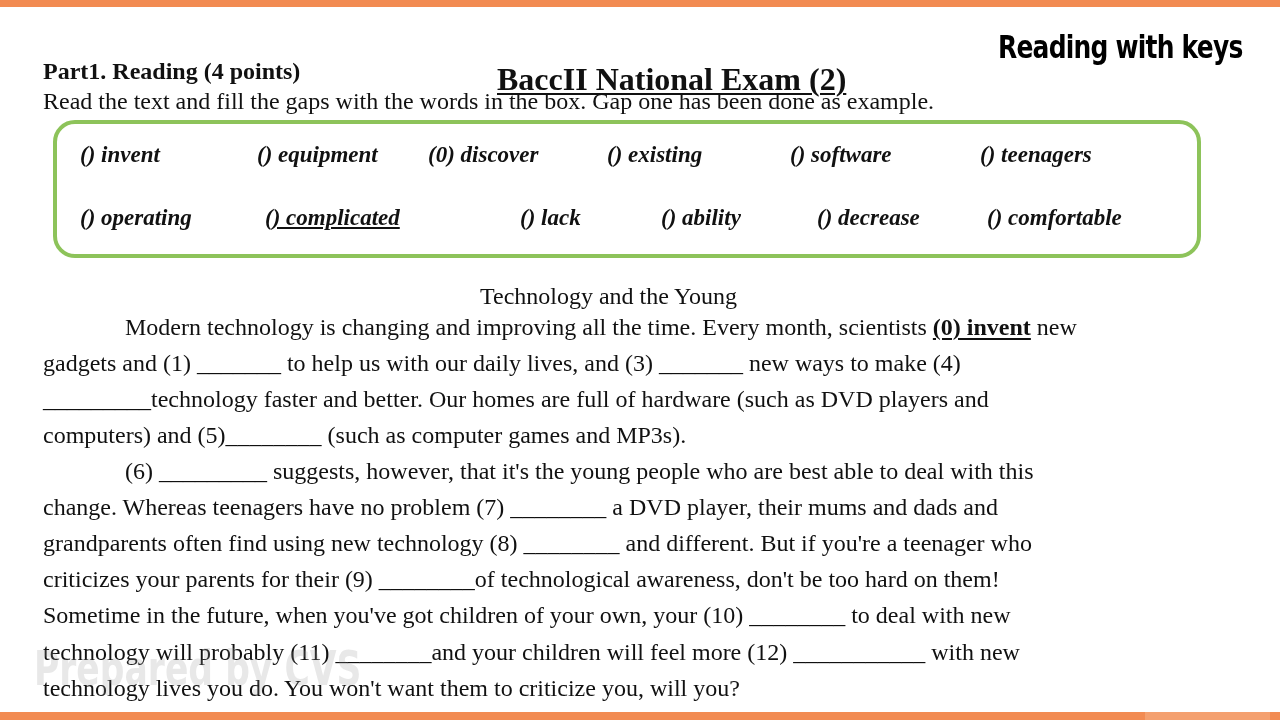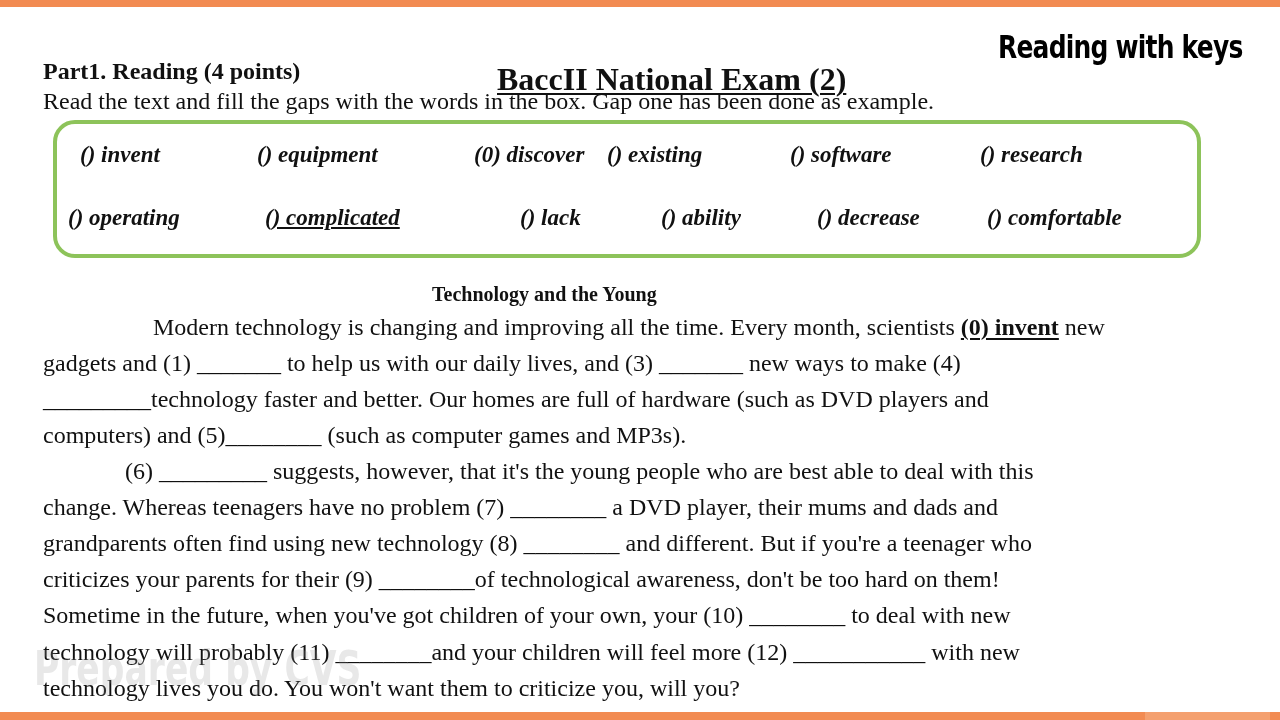--- a/index.html
+++ b/index.html
@@ -78,23 +78,23 @@
     }
     .word {
       position: absolute;
       font-size: 23px;
       font-weight: bold;
       font-style: italic;
       white-space: nowrap;
     }
     .passage-title {
       position: absolute;
-      left: 432px; top: 283px;
-      font-size: 20px;
-      font-weight: bold;
+      left: 480px; top: 283px;
+      font-size: 24px;
+      font-weight: normal;
       white-space: nowrap;
     }
     .line {
       position: absolute;
       left: 43px;
       font-size: 24px;
       white-space: nowrap;
     }
     .line.indent { left: 125px; }
     .answer {
@@ -124,35 +124,35 @@
 <div class="exam-title">BaccII National Exam (2)</div>
 <div class="badge">Reading with keys</div>
 
 <div class="part-title">Part1. Reading (4 points)</div>
 <div class="instruction">Read the text and fill the gaps with the words in the box. Gap one has been done as example.</div>
 
 <div class="word-box"></div>
 
 <div class="word" style="left:80px; top:142px;">() invent</div>
 <div class="word" style="left:257px; top:142px;">() equipment</div>
-<div class="word" style="left:428px; top:142px;margin-left:46px;">(0) discover</div>
+<div class="word" style="left:428px; top:142px;">(0) discover</div>
 <div class="word" style="left:607px; top:142px;">() existing</div>
 <div class="word" style="left:790px; top:142px;">() software</div>
-<div class="word" style="left:980px; top:142px;">() research</div>
+<div class="word" style="left:980px; top:142px;">() teenagers</div>
 
-<div class="word" style="left:68px; top:205px;">() operating</div>
+<div class="word" style="left:80px; top:205px;">() operating</div>
 <div class="word" style="left:265px; top:205px;text-decoration:underline;">() complicated</div>
 <div class="word" style="left:520px; top:205px;">() lack</div>
 <div class="word" style="left:661px; top:205px;">() ability</div>
 <div class="word" style="left:817px; top:205px;">() decrease</div>
 <div class="word" style="left:987px; top:205px;">() comfortable</div>
 
 <div class="passage-title">Technology and the Young</div>
 
-<div class="line indent" style="top:314px;margin-left:28px;">
+<div class="line indent" style="top:314px;">
   <span>Modern technology is changing and improving all the time. Every month, scientists </span><span class="answer">(0) invent</span><span> new</span>
 </div>
 <div class="line" style="top:350px;">gadgets and (1) _______ to help us with our daily lives, and (3) _______ new ways to make (4)</div>
 <div class="line" style="top:386px;">_________technology faster and better. Our homes are full of hardware (such as DVD players and</div>
 <div class="line" style="top:422px;">computers) and (5)________ (such as computer games and MP3s).</div>
 <div class="line indent" style="top:458px;">(6) _________ suggests, however, that it's the young people who are best able to deal with this</div>
 <div class="line" style="top:494px;">change. Whereas teenagers have no problem (7) ________ a DVD player, their mums and dads and</div>
 <div class="line" style="top:530px;">grandparents often find using new technology (8) ________ and different. But if you're a teenager who</div>
 <div class="line" style="top:566px;">criticizes your parents for their (9) ________of technological awareness, don't be too hard on them!</div>
 <div class="line" style="top:602px;">Sometime in the future, when you've got children of your own, your (10) ________ to deal with new</div>

